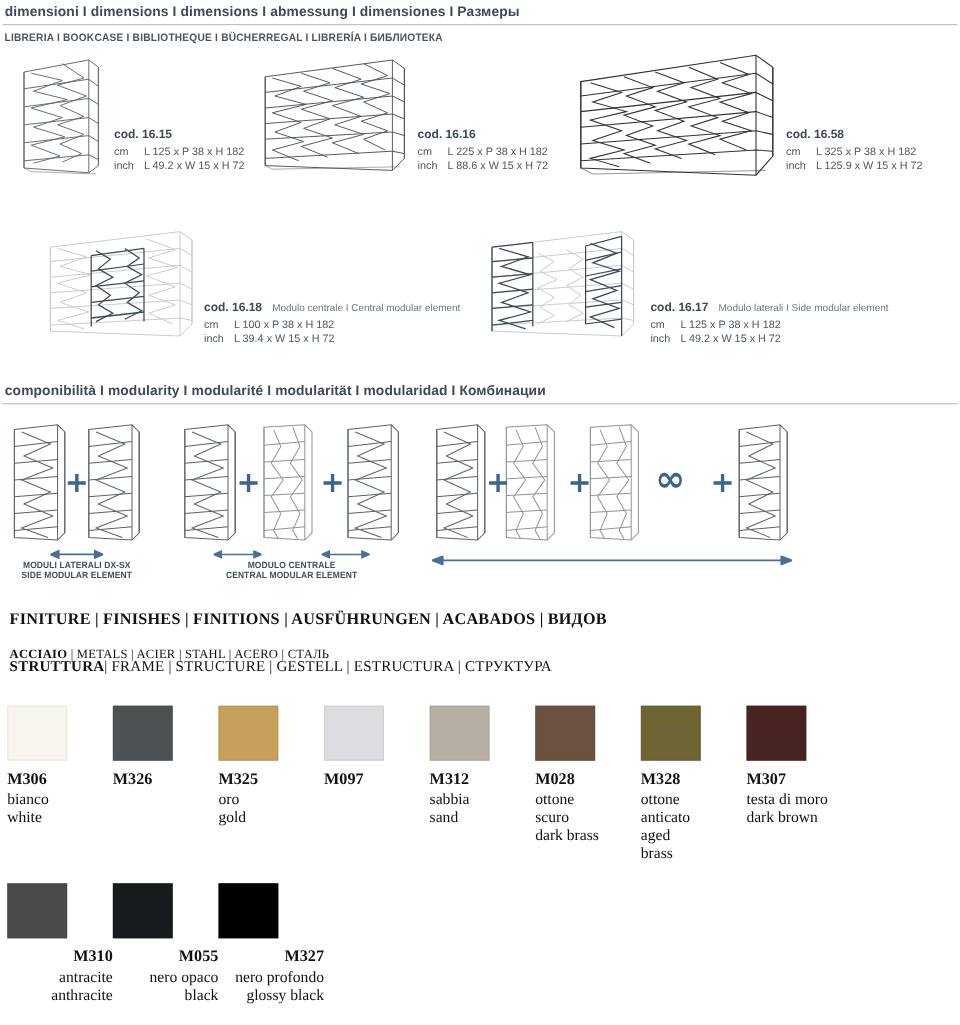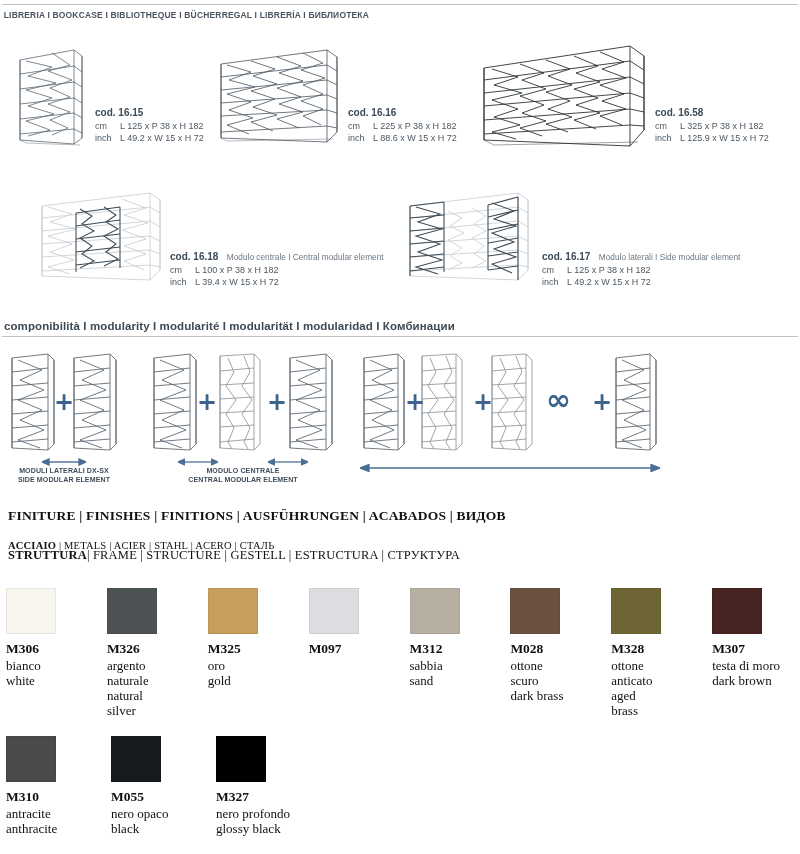--- a/index.html
+++ b/index.html
@@ -84,41 +84,42 @@
     letter-spacing: .2px;
   }
   .fin-l1 { font-size: 13.5px; }
   .fin-l2 { font-size: 12.5px; margin-top: 12px; }
   .fin-l2 .lite { font-weight: 400; }
   .fin-l3 { font-size: 10.5px; }
   .fin-l3 .lite { font-weight: 400; }
 
   
   .sw-grid { position: absolute; left: 6px; top: 588px; width: 790px; }
-  .sw-row { display: flex; gap: 17px; }
+  .sw-row { display: flex; }
   .sw-cell { width: 88px; }
   .sw-chip {
     width: 50px; height: 46px;
     border: 1px solid rgba(0,0,0,.06);
   }
   .sw-code {
     font-family: "Liberation Serif", serif;
     font-weight: 700; font-size: 13.5px; color: #111;
     margin-top: 7px;
   }
   .sw-name {
     font-family: "Liberation Serif", serif;
     font-size: 13px; color: #111; line-height: 1.16;
     margin-top: 1px;
   }
 </style>
 </head>
 <body>
 
 <div style="position:absolute; left:0; top:4px; width:800px;">
+  <div class="sec-head">dimensioni I dimensions I dimensions I abmessung I dimensiones I Размеры</div>
   <div class="sec-rule"></div>
   <div class="sub-head">LIBRERIA I BOOKCASE I BIBLIOTHEQUE I BÜCHERREGAL I LIBRERÍA I БИБЛИОТЕКА</div>
 </div>
 
 <div class="prod" style="left:12px; top:42px;">
   <svg class="wire" width="78" height="108" viewBox="0 0 78 108">
     <g fill="none" stroke="#5d6a74" stroke-width="0.8">
       <path d="M8 18 L62 8 L70 14 L70 96 L62 102 L8 98 Z"></path>
       <path d="M62 8 L62 102"></path>
       <path d="M8 18 L8 98"></path>
@@ -412,26 +413,20 @@
         <div class="sw-chip" style="background: rgb(247, 245, 237);"></div>
         <div class="sw-code">M306</div>
         <div class="sw-name">
           <div>bianco</div>
           <div>white</div>
         </div>
       </div>
       <div class="sw-cell">
         <div class="sw-chip" style="background: rgb(77, 83, 85);"></div>
         <div class="sw-code">M326</div>
-        <div class="sw-name">
-          <div>argento</div>
-          <div>naturale</div>
-          <div>natural</div>
-          <div>silver</div>
-        </div>
       </div>
       <div class="sw-cell">
         <div class="sw-chip" style="background: rgb(199, 159, 93);"></div>
         <div class="sw-code">M325</div>
         <div class="sw-name">
           <div>oro</div>
           <div>gold</div>
         </div>
       </div>
       <div class="sw-cell">
@@ -467,21 +462,21 @@
       </div>
       <div class="sw-cell">
         <div class="sw-chip" style="background: rgb(71, 35, 33);"></div>
         <div class="sw-code">M307</div>
         <div class="sw-name">
           <div>testa di moro</div>
           <div>dark brown</div>
         </div>
       </div>
     </div>
-  <div class="sw-row" id="sw-row-1" style="margin-top:18px;">
+  <div class="sw-row" id="sw-row-1" style="margin-top:18px;text-align:right;">
       <div class="sw-cell">
         <div class="sw-chip" style="background: rgb(74, 74, 74);"></div>
         <div class="sw-code">M310</div>
         <div class="sw-name">
           <div>antracite</div>
           <div>anthracite</div>
         </div>
       </div>
       <div class="sw-cell">
         <div class="sw-chip" style="background: rgb(22, 28, 29);"></div>

